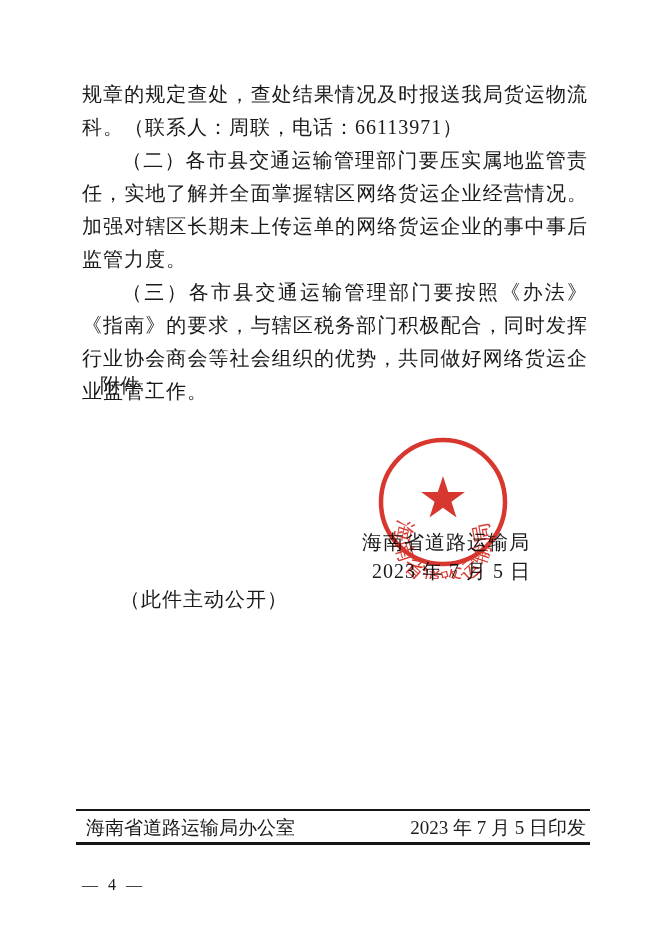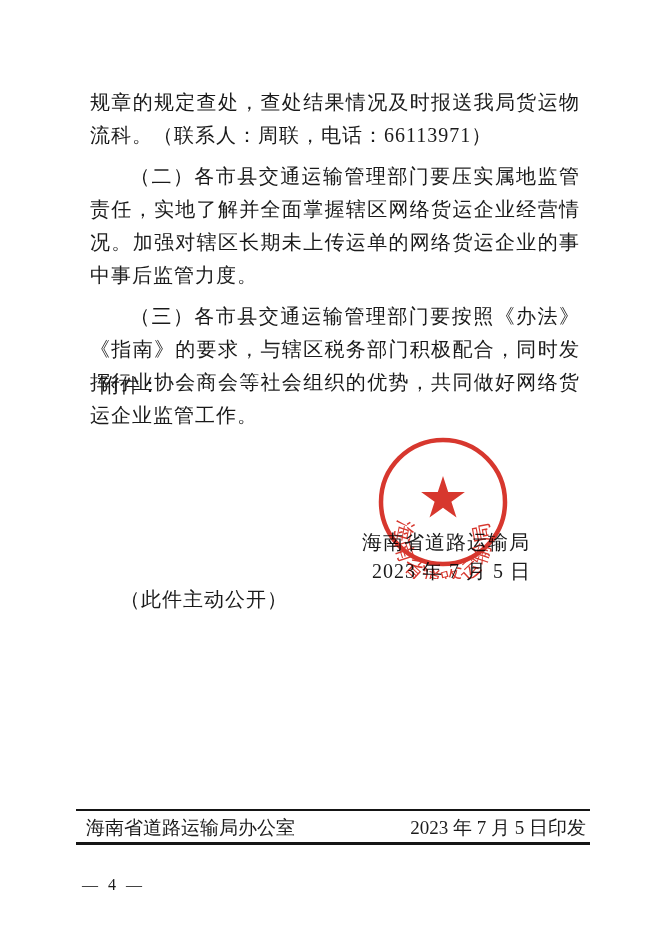--- a/index.html
+++ b/index.html
@@ -13,21 +13,21 @@
   }
   .abs { position:absolute; }
 
   
   .body-text {
     top:78px; left:82px; width:506px;
     font-size:20px; line-height:33px;
     text-align:justify; text-justify:inter-character;
     letter-spacing:1px;
   }
-  .body-text p { margin:8px; }
+  .body-text p { margin:0; }
   .body-text p.indent { text-indent:2em; }
 
   
   .attachments {
     top:369px; left:100px;
     font-size:20px; line-height:33px;
     display:flex; flex-direction:row; align-items:flex-start;
     white-space:nowrap;
   }
   .attachments .label { flex:0 0 auto; }

